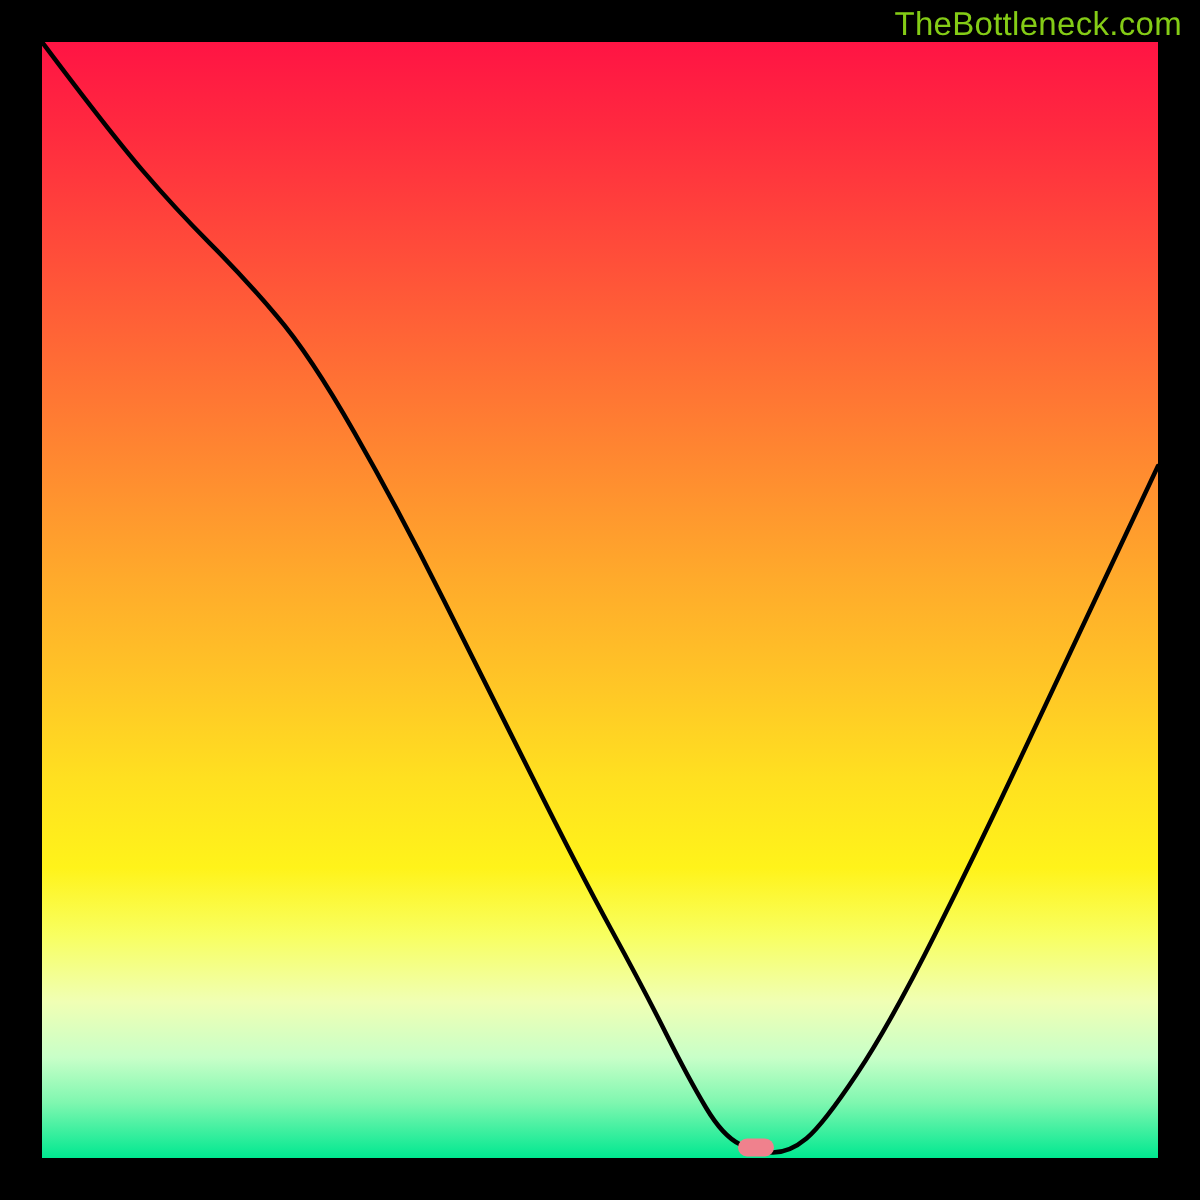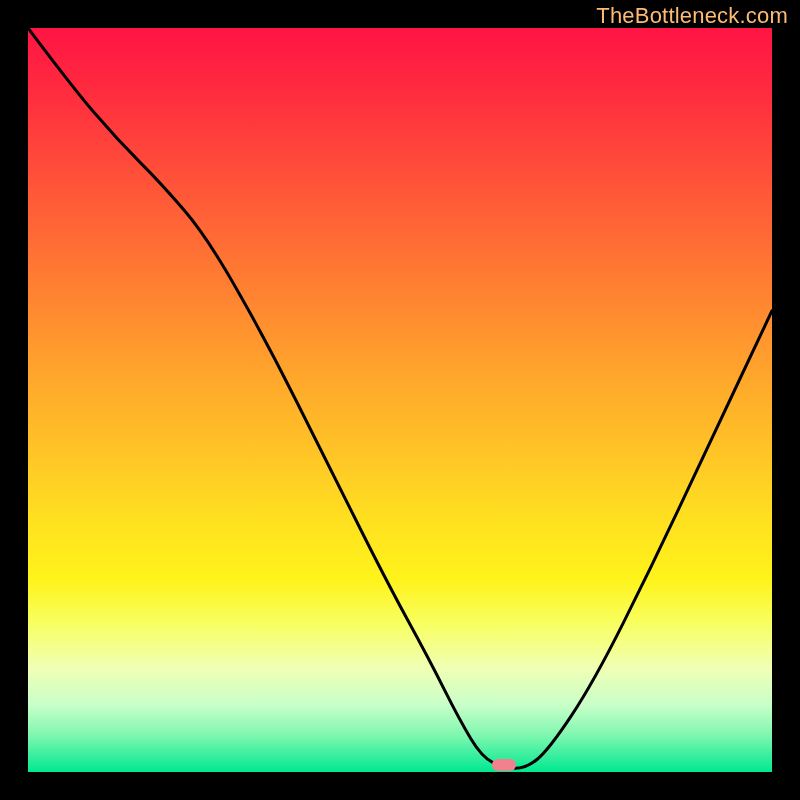--- a/index.html
+++ b/index.html
@@ -14,21 +14,21 @@
   .frame {
     position: relative;
     width: 800px;
     height: 800px;
     background: #000;
   }
   .watermark {
     position: absolute;
     top: 3px;
     right: 12px;
-    color: #fdba74;
+    color: #84cc16;
     font-size: 22px;
     letter-spacing: 0.2px;
     font-weight: 500;
     z-index: 4;
   }
   .plot-area {
     position: absolute;
     left: 28px;
     top: 28px;
     width: 744px;

